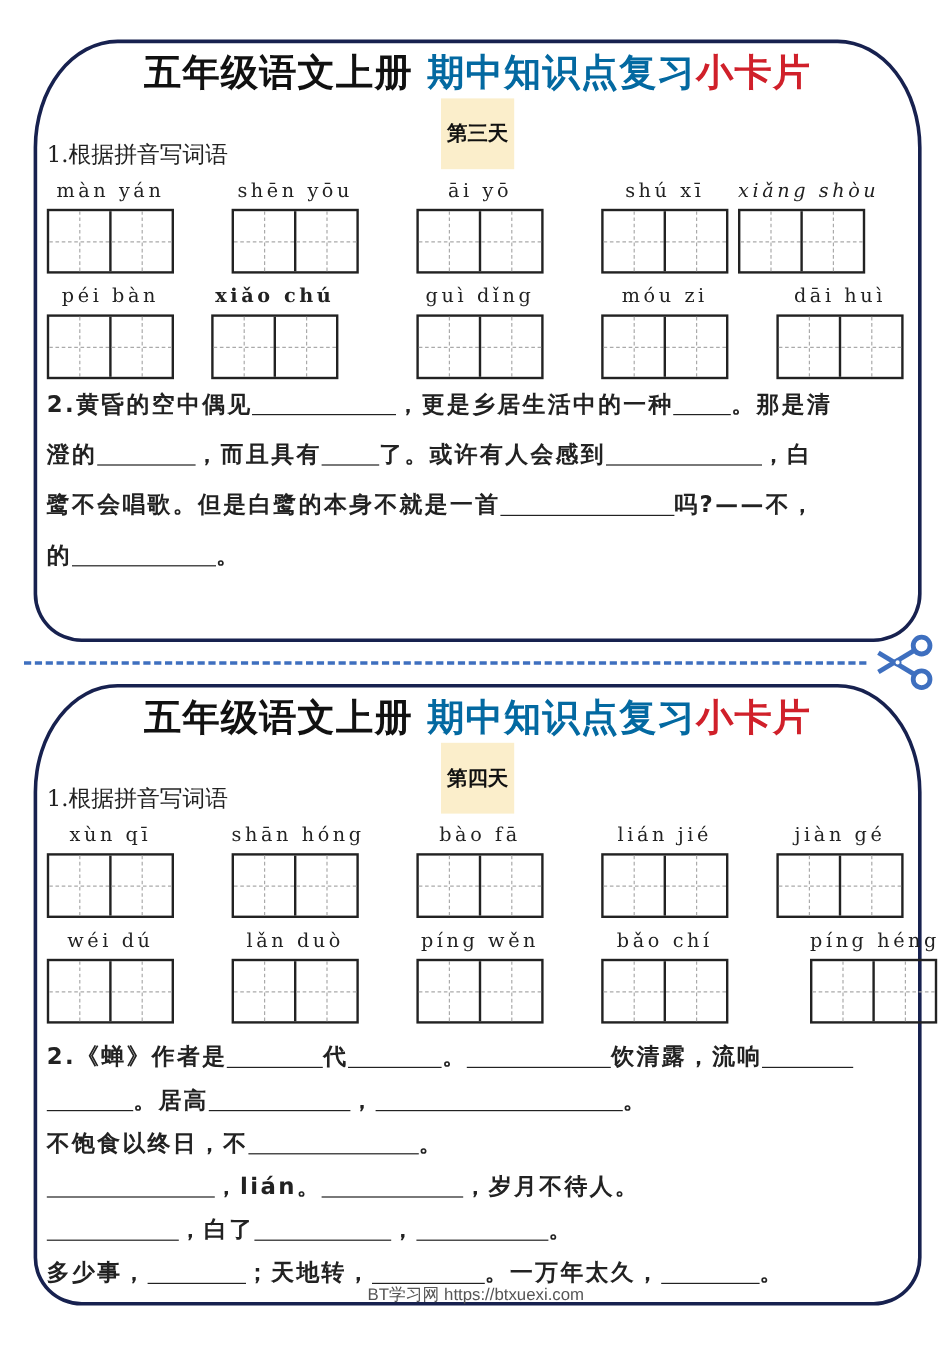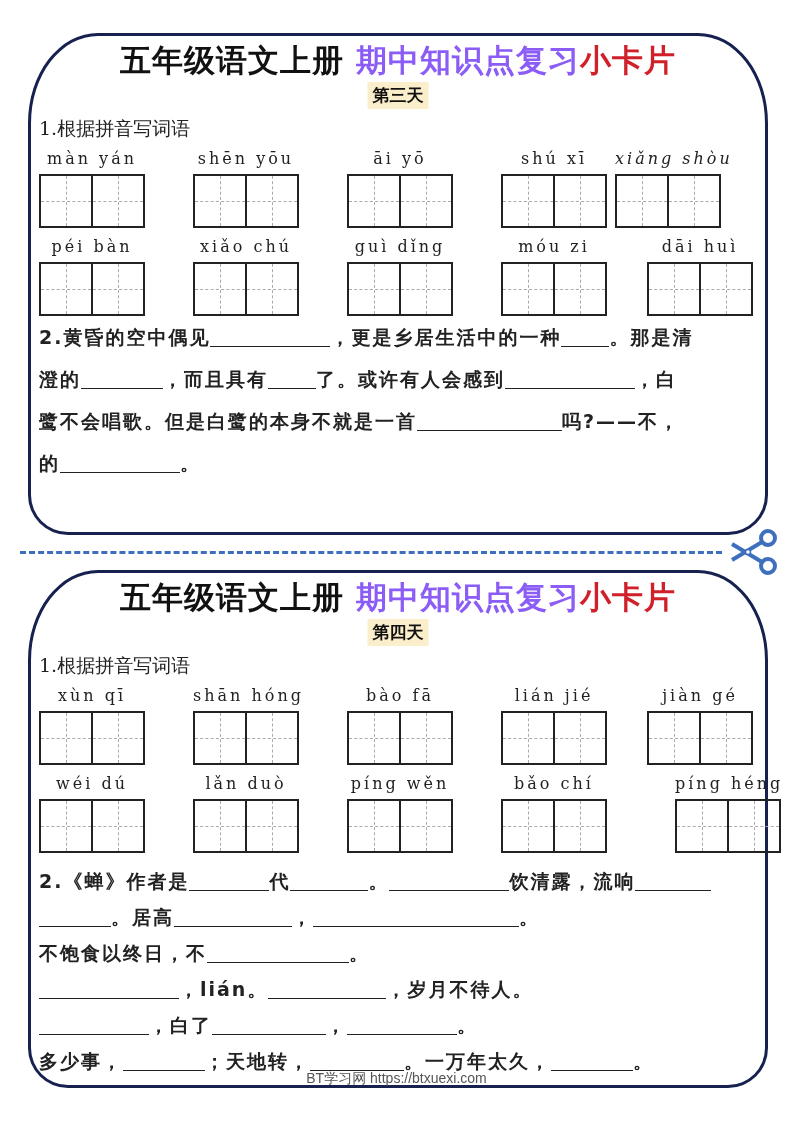--- a/index.html
+++ b/index.html
@@ -13,25 +13,25 @@
     background: #fff;
   }
   #card1 { top: 33px; height: 502px; }
   #card2 { top: 570px; height: 518px; }
   .title {
     position: absolute; left: 0; right: 0; top: 4px; text-align: center;
     font-family: "DejaVu Sans", sans-serif; font-weight: bold; font-size: 31px; letter-spacing: 1px;
     white-space: nowrap;
   }
   .title .t1 { color: #111; }
-  .title .t2 { color: #8b5cf6; margin-left: 12px; }
+  .title .t2 { color: #0369a1; margin-left: 12px; }
   .title .t3 { color: #d0202a; }
   .day {
     position: absolute; left: 50%; transform: translateX(-50%); top: 46px;
-    background: #fbeecb; padding: 2px 5px; font-weight: bold; font-size: 17px; color: #111;
+    background: #fbeecb; padding: 18px 5px; font-weight: bold; font-size: 17px; color: #111;
     font-family: "DejaVu Sans", sans-serif;
   }
   .q1 {
     position: absolute; left: 8px; top: 80px; font-size: 19px; color: #222;
     font-family: "DejaVu Serif", serif;
   }
   .grid-area { position: absolute; left: 8px; top: 112px; width: 730px; }
   .row { position: relative; height: 88px; }
   .item { position: absolute; width: 106px; text-align: center; }
   .pinyin {
@@ -113,21 +113,21 @@
         </div>
       </div>
       <div class="row">
         <div class="item" style="left: 0px;">
           <div class="pinyin">péi  bàn</div>
           <div class="boxes">
             <div class="box"></div>
             <div class="box"></div>
           </div>
         </div>
-        <div class="item" style="left: 154px;">
+        <div class="item" style="left: 137px; font-weight: bold;">
           <div class="pinyin">xiǎo chú</div>
           <div class="boxes">
             <div class="box"></div>
             <div class="box"></div>
           </div>
         </div>
         <div class="item" style="left: 308px;">
           <div class="pinyin">guì dǐng</div>
           <div class="boxes">
             <div class="box"></div>

